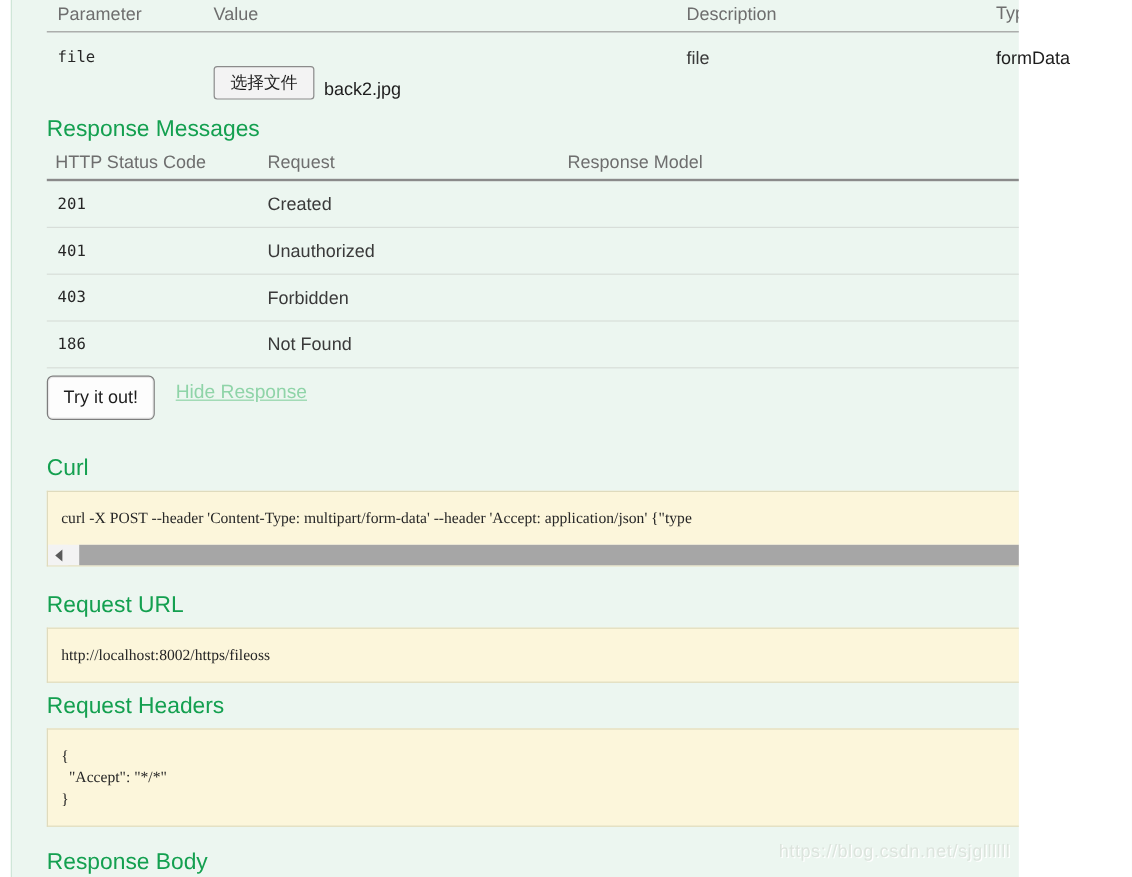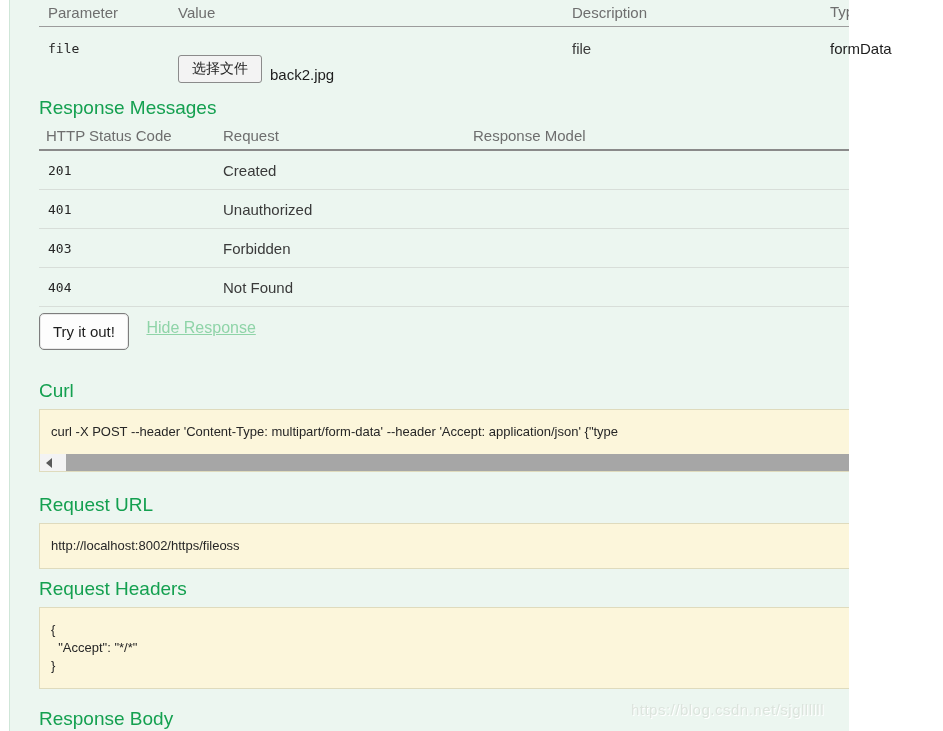--- a/index.html
+++ b/index.html
@@ -79,37 +79,37 @@
     display:inline-block; vertical-align:top; margin-left:13px; margin-top:6px;
     font-size:16px; color:#8fd4a8; text-decoration:underline; cursor:pointer;
   }
 
   
   .codebox {
     background:#fcf6db; border:1px solid #dfdbbd; border-right:none;
     margin-right:0;
   }
   .codebox pre {
-    font-family:Liberation Sans, sans-serif; font-size:13px; line-height:18px;
+    font-family:Liberation Serif, serif; font-size:13px; line-height:18px;
     color:#262626; padding:13px 6px 13px 11px;
     white-space:pre; overflow:hidden;
   }
   .curl-box pre { padding-bottom:13px; }
   .scrollbar { display:flex; height:17px; background:#f3f3f3; }
   .sb-arrow {
     width:17px; height:17px; background:#f3f3f3;
     display:flex; align-items:center; justify-content:center; cursor:pointer;
   }
   .sb-arrow .tri {
     width:0; height:0; border-top:5px solid transparent;
     border-bottom:5px solid transparent; border-right:6px solid #5a5a5a;
   }
   .sb-thumb { margin-left:9px; flex:1; background:#a6a6a6; cursor:grab; }
   .watermark {
-    position:absolute; right:25px; top:701px;
+    position:absolute; right:7px; top:701px;
     font-size:15px; color:#dce4dd; letter-spacing:0.5px;
     text-shadow:1px 1px 0 #ffffff;
   }
 </style>
 </head>
 <body>
 
 <div class="panel">
   <div class="inner">
 
@@ -147,21 +147,21 @@
       <div class="c1 mono">401</div>
       <div class="c2">Unauthorized</div>
       <div class="c3"></div>
     </div>
     <div class="rrow">
       <div class="c1 mono">403</div>
       <div class="c2">Forbidden</div>
       <div class="c3"></div>
     </div>
     <div class="rrow">
-      <div class="c1 mono">404</div>
+      <div class="c1 mono">186</div>
       <div class="c2">Not Found</div>
       <div class="c3"></div>
     </div>
 
     <div class="actions">
       <button class="try-btn">Try it out!</button>
       <a class="hide-link">Hide Response</a>
     </div>
 
     <h2 class="sec h-curl">Curl</h2>

